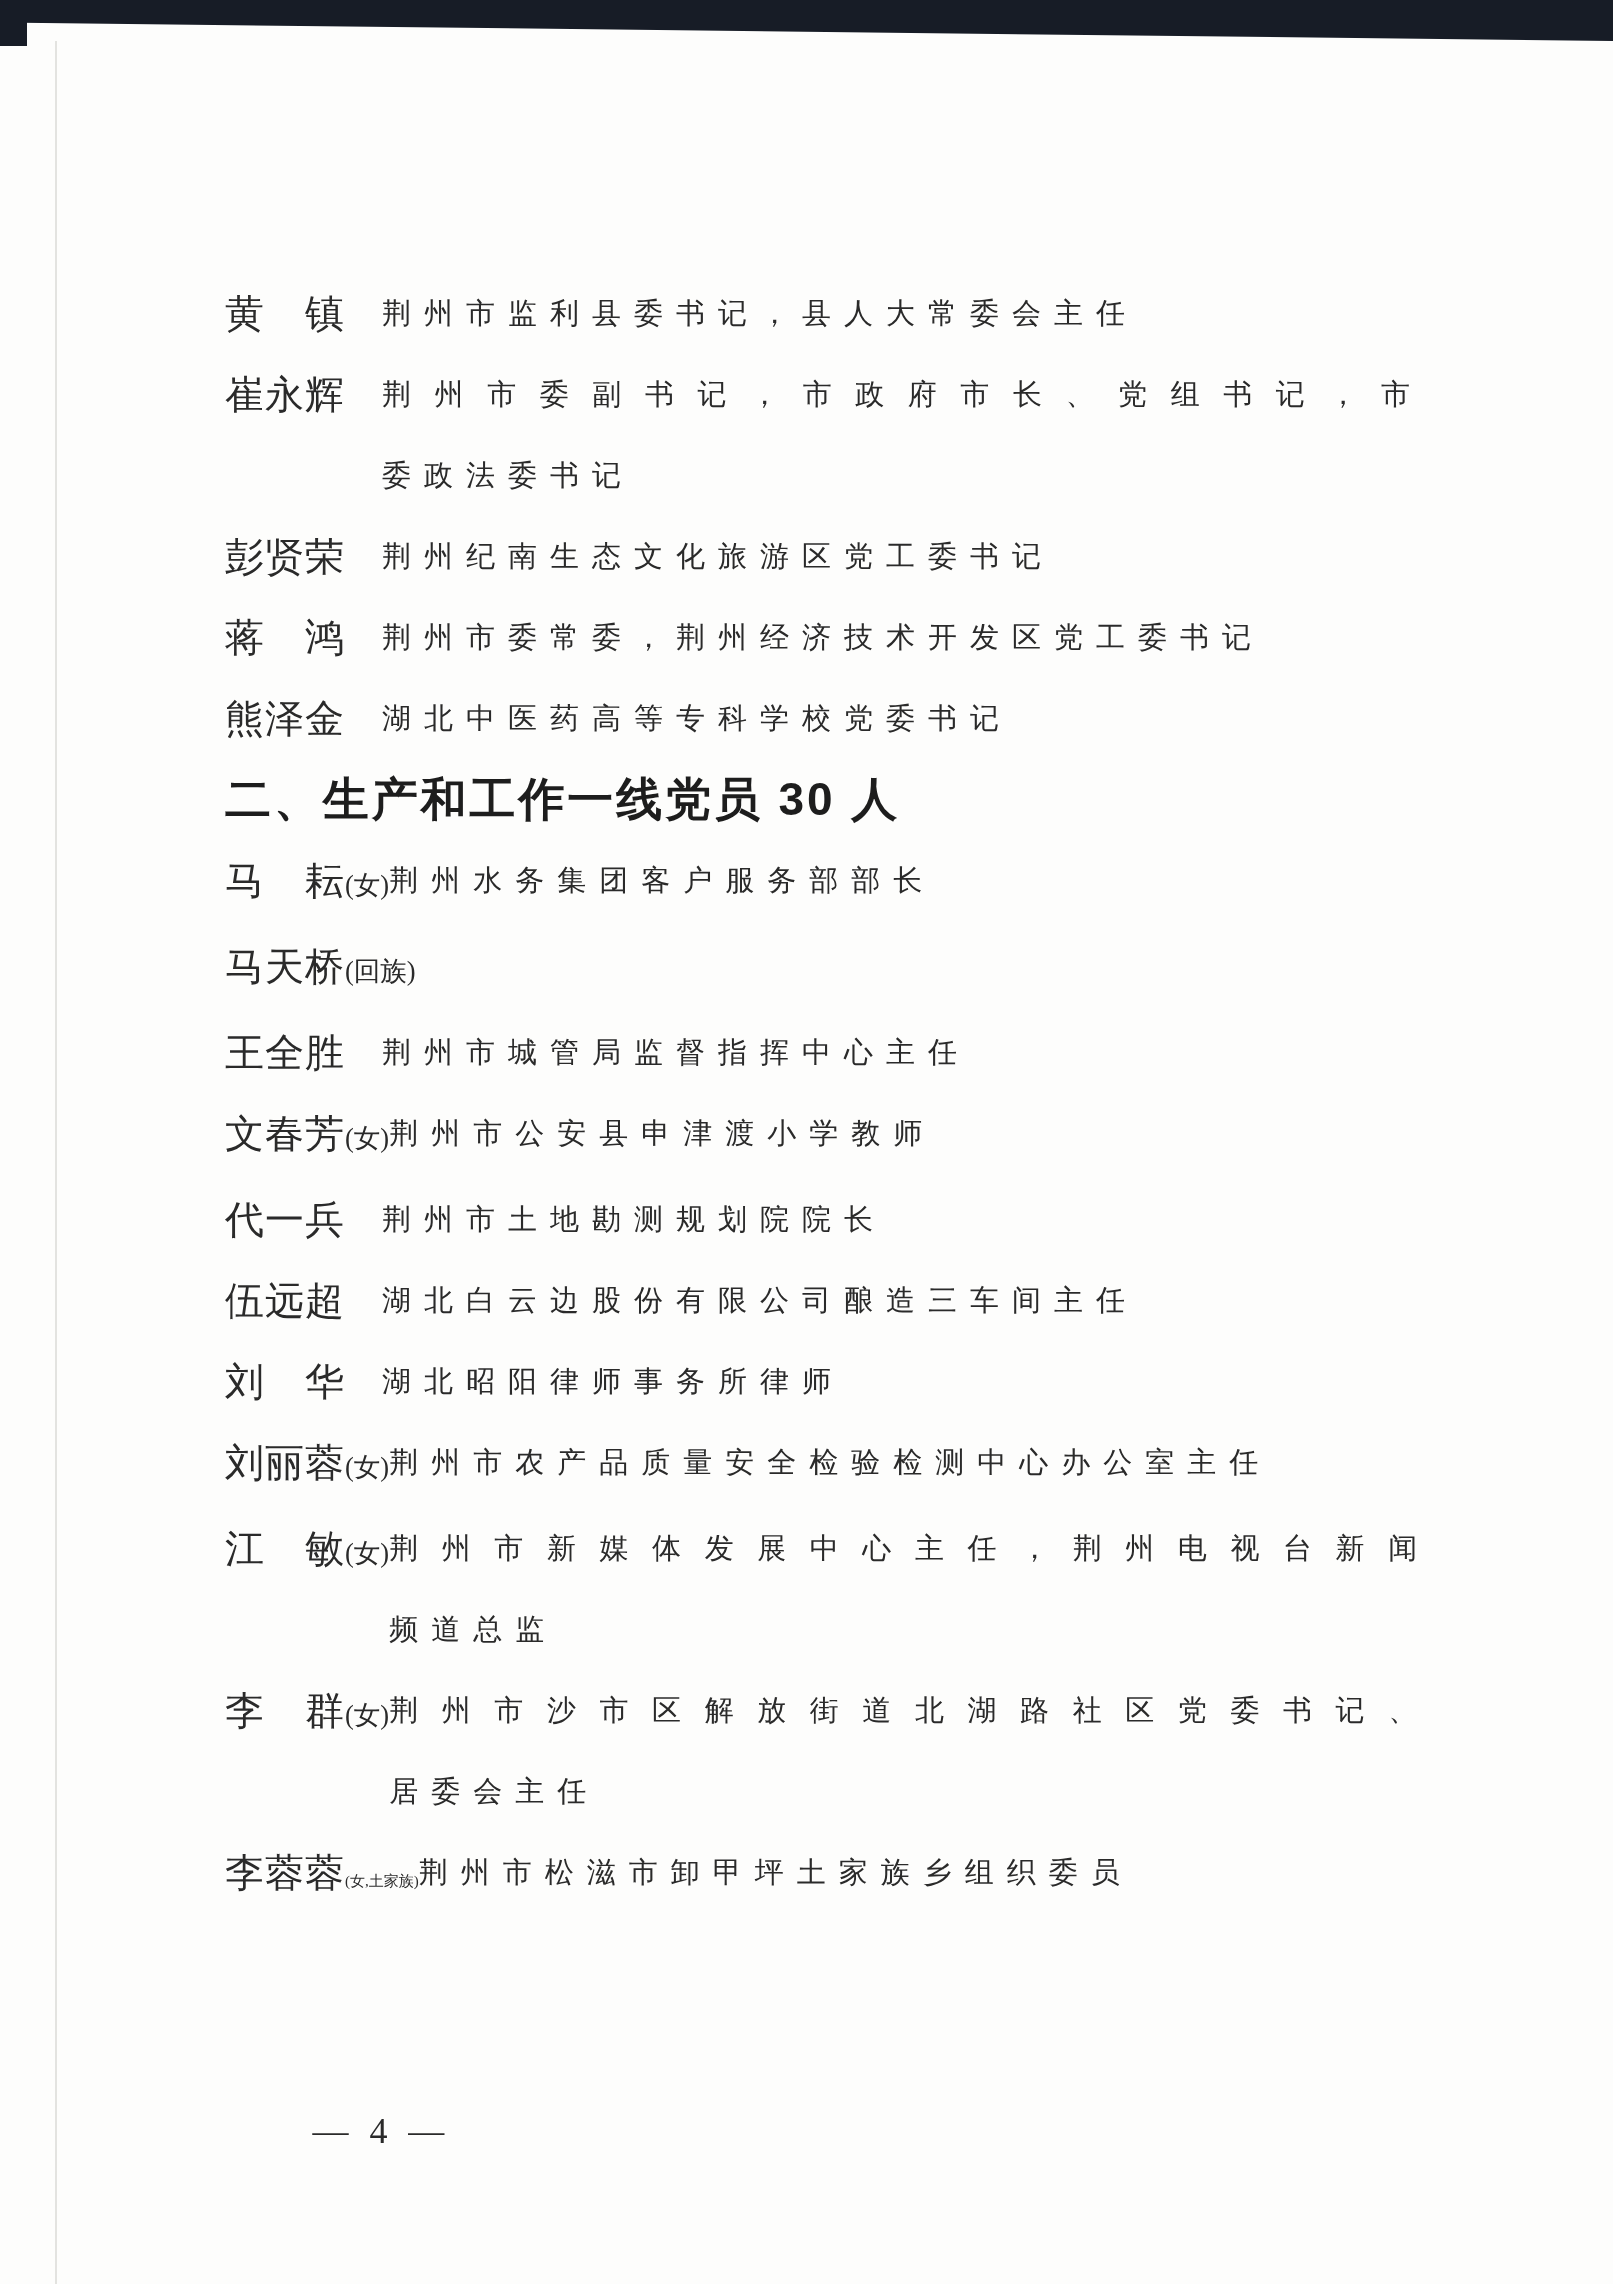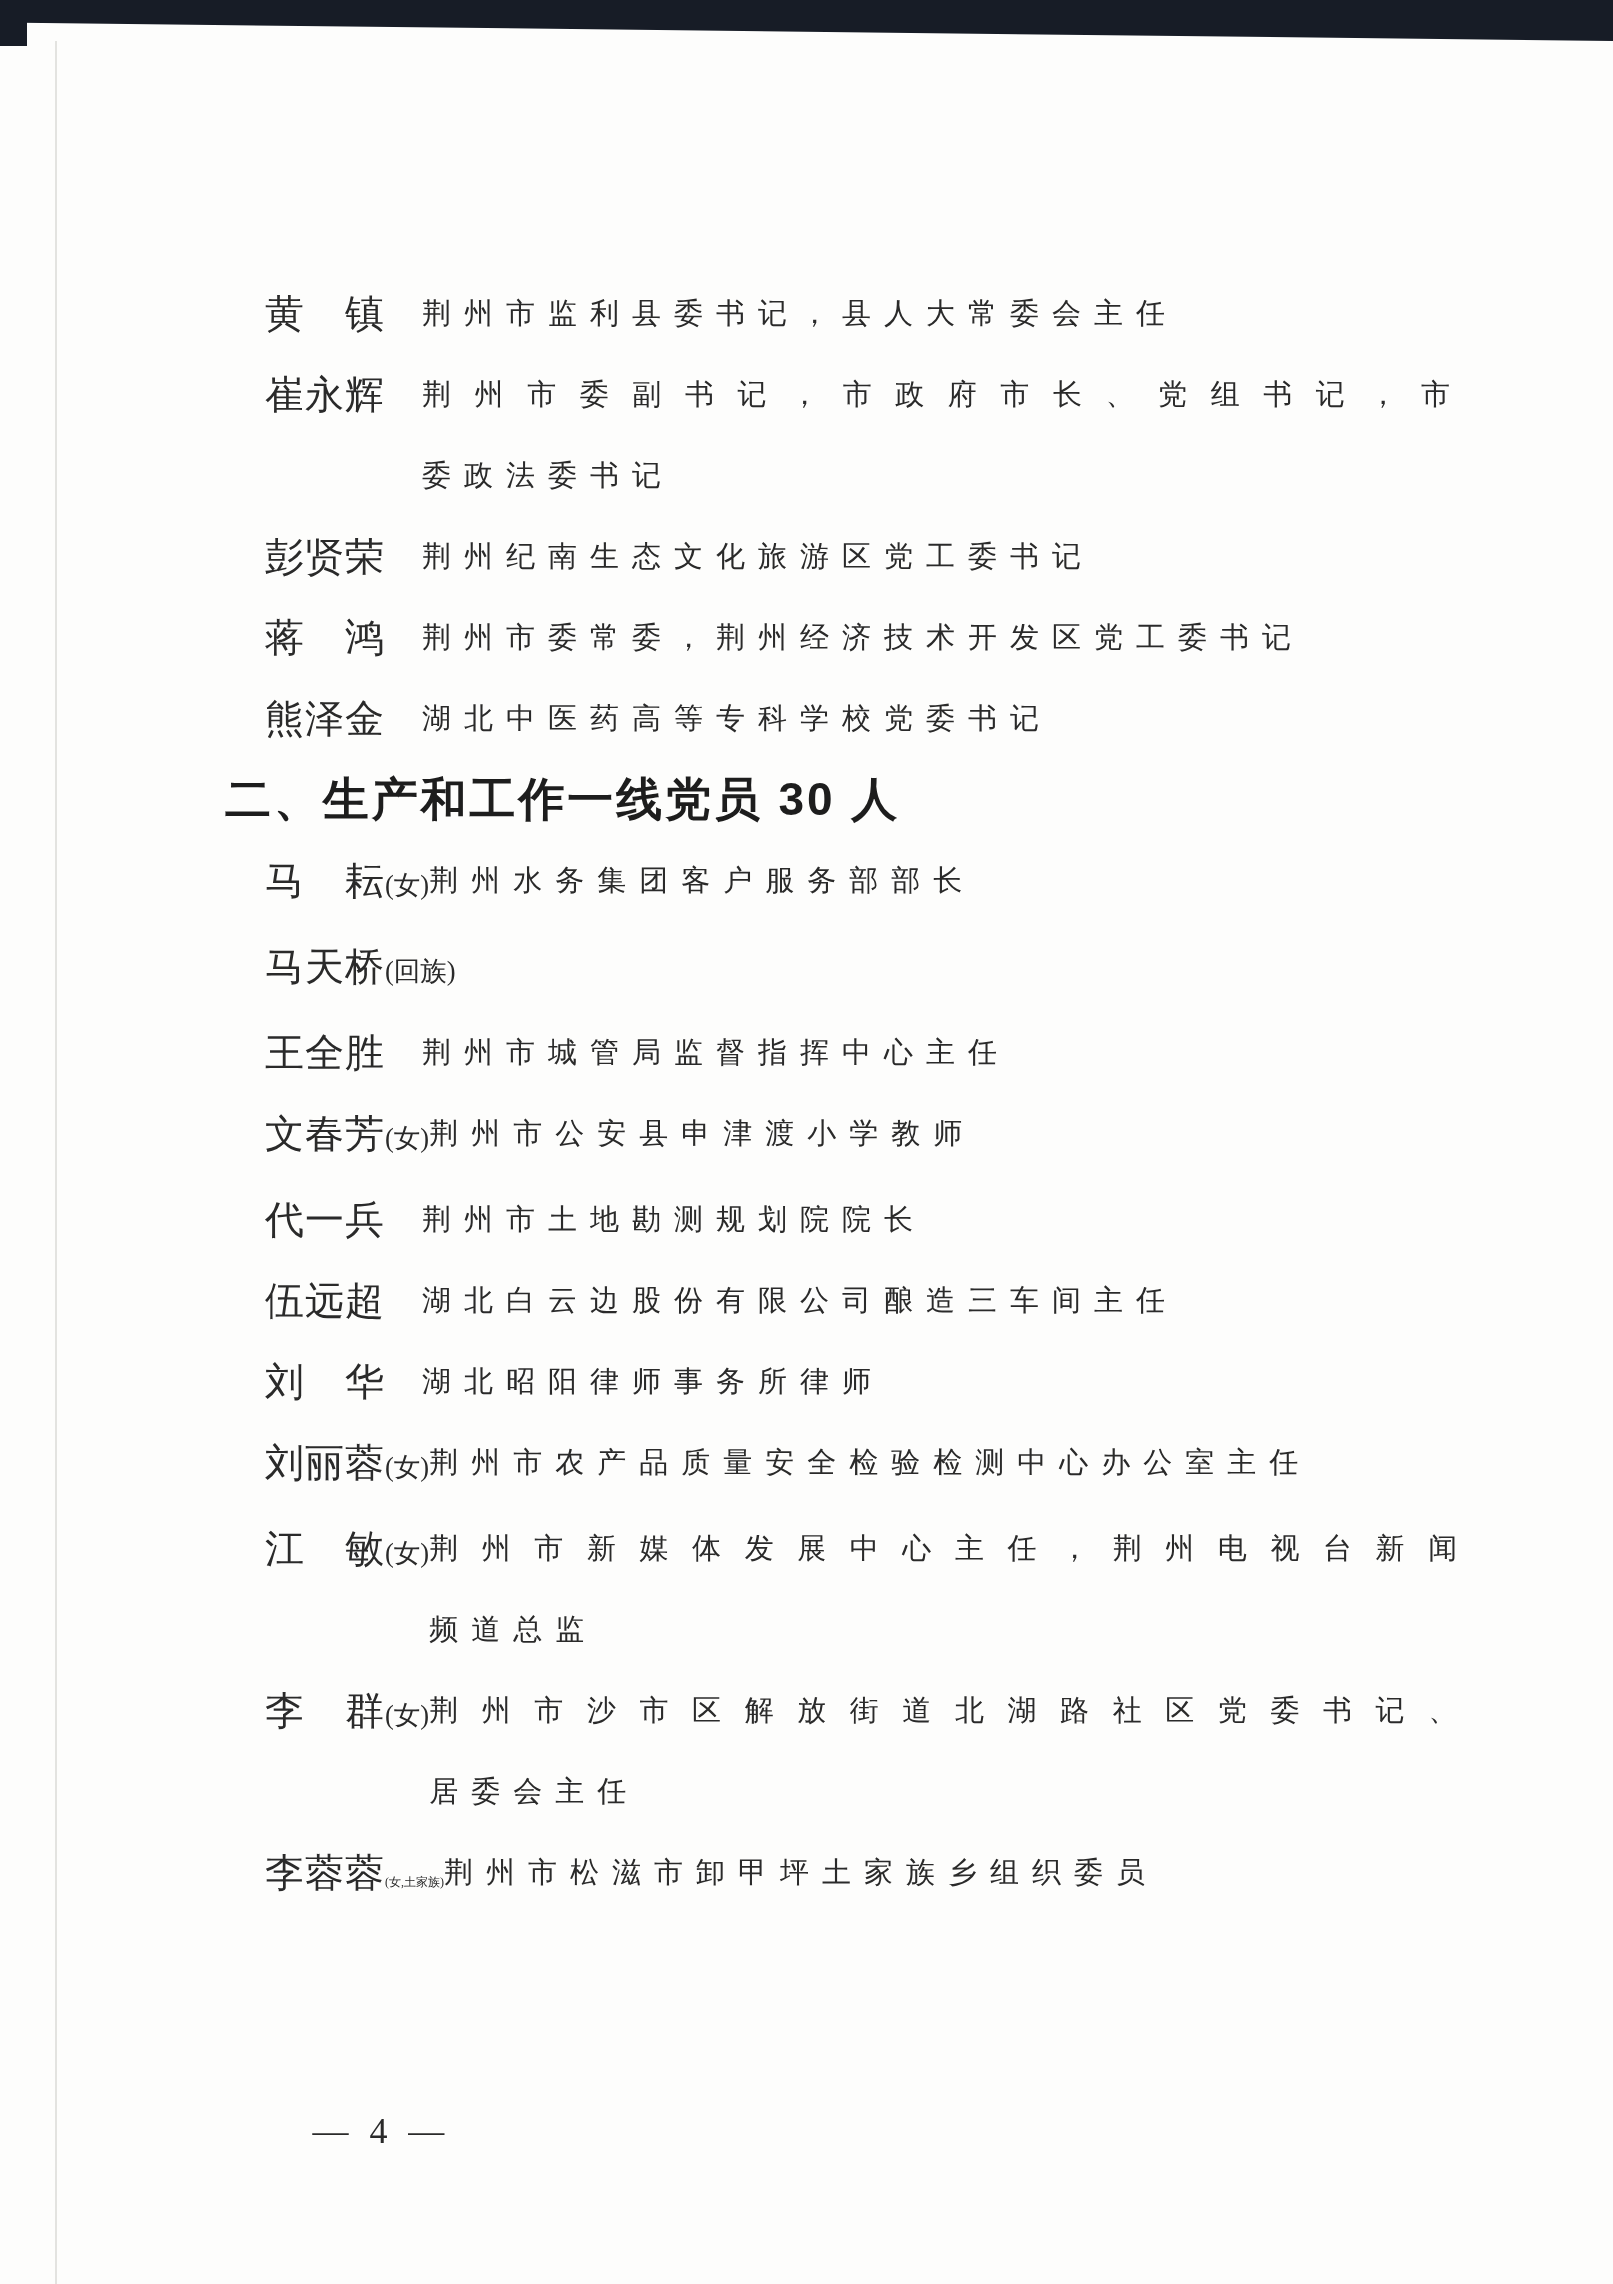--- a/index.html
+++ b/index.html
@@ -13,27 +13,27 @@
   .scan-band {
     position:absolute; top:0; left:0; width:1613px; height:43px;
     background:#171c26;
     clip-path:polygon(0 0, 1613px 0, 1613px 41px, 0 22.5px);
   }
   .scan-notch { position:absolute; top:0; left:0; width:26.5px; height:46px; background:#171c26; }
   .scan-line  { position:absolute; top:41px; left:55px; width:2px; height:2244px; background:#e3e3e0; }
 
   .content { position:absolute; left:225px; top:273px; width:1264px; }
 
-  .entry { display:flex; align-items:flex-start;margin-left:40px; }
+  .entry { display:flex; align-items:flex-start; }
   .name-cell {
     min-width:157px; white-space:nowrap; flex:0 0 auto;
     font-size:39px; line-height:81px; letter-spacing:1px; color:#2a2a2a;
   }
   .suffix { font-size:26.5px; letter-spacing:0; }
-  .suffix-xs { font-size:12px; letter-spacing:0; }
+  .suffix-xs { font-size:15px; letter-spacing:0; }
 
   .title { width:1041px; flex:0 0 auto; font-size:29px; line-height:81px; color:#2a2a2a; }
   .title .line { white-space:nowrap; letter-spacing:13px; }
   .title .line.mid { text-align:justify; text-align-last:justify; }
 
   .section-heading {
     margin:0; font-family:"Liberation Sans","DejaVu Sans",sans-serif;
     font-weight:700; font-size:46px; line-height:81px; letter-spacing:2.9px;
     color:#1d1d1d;
   }

